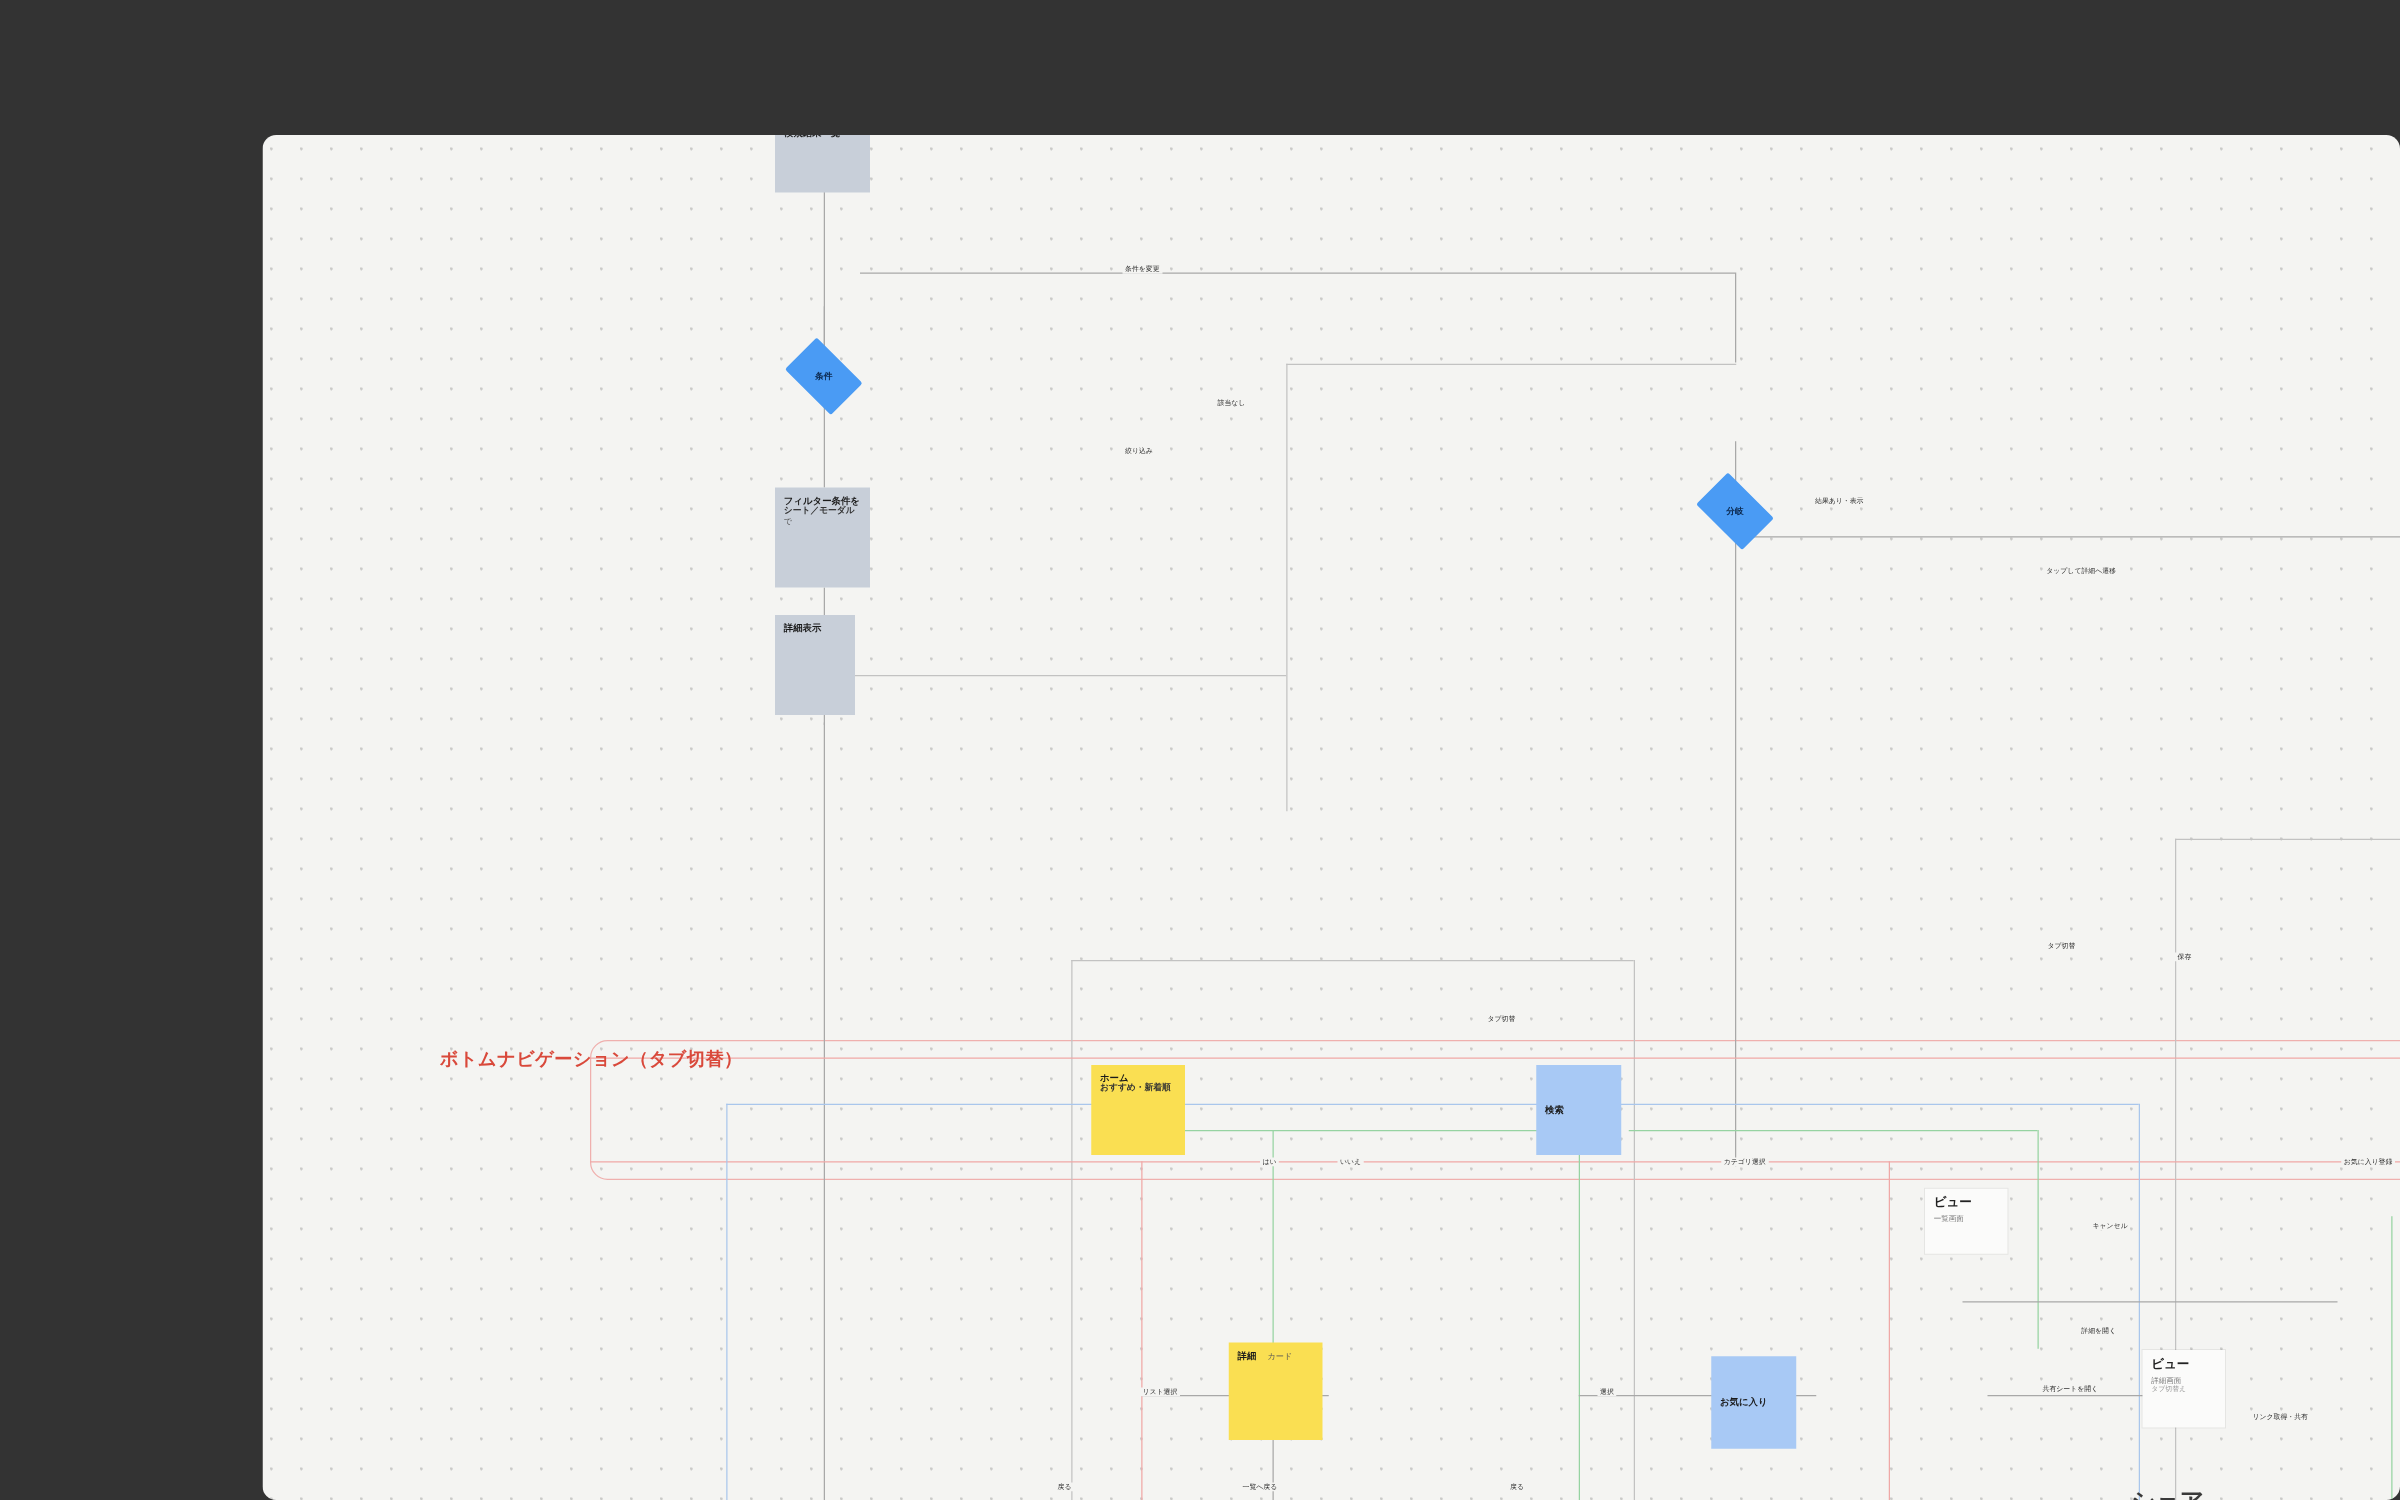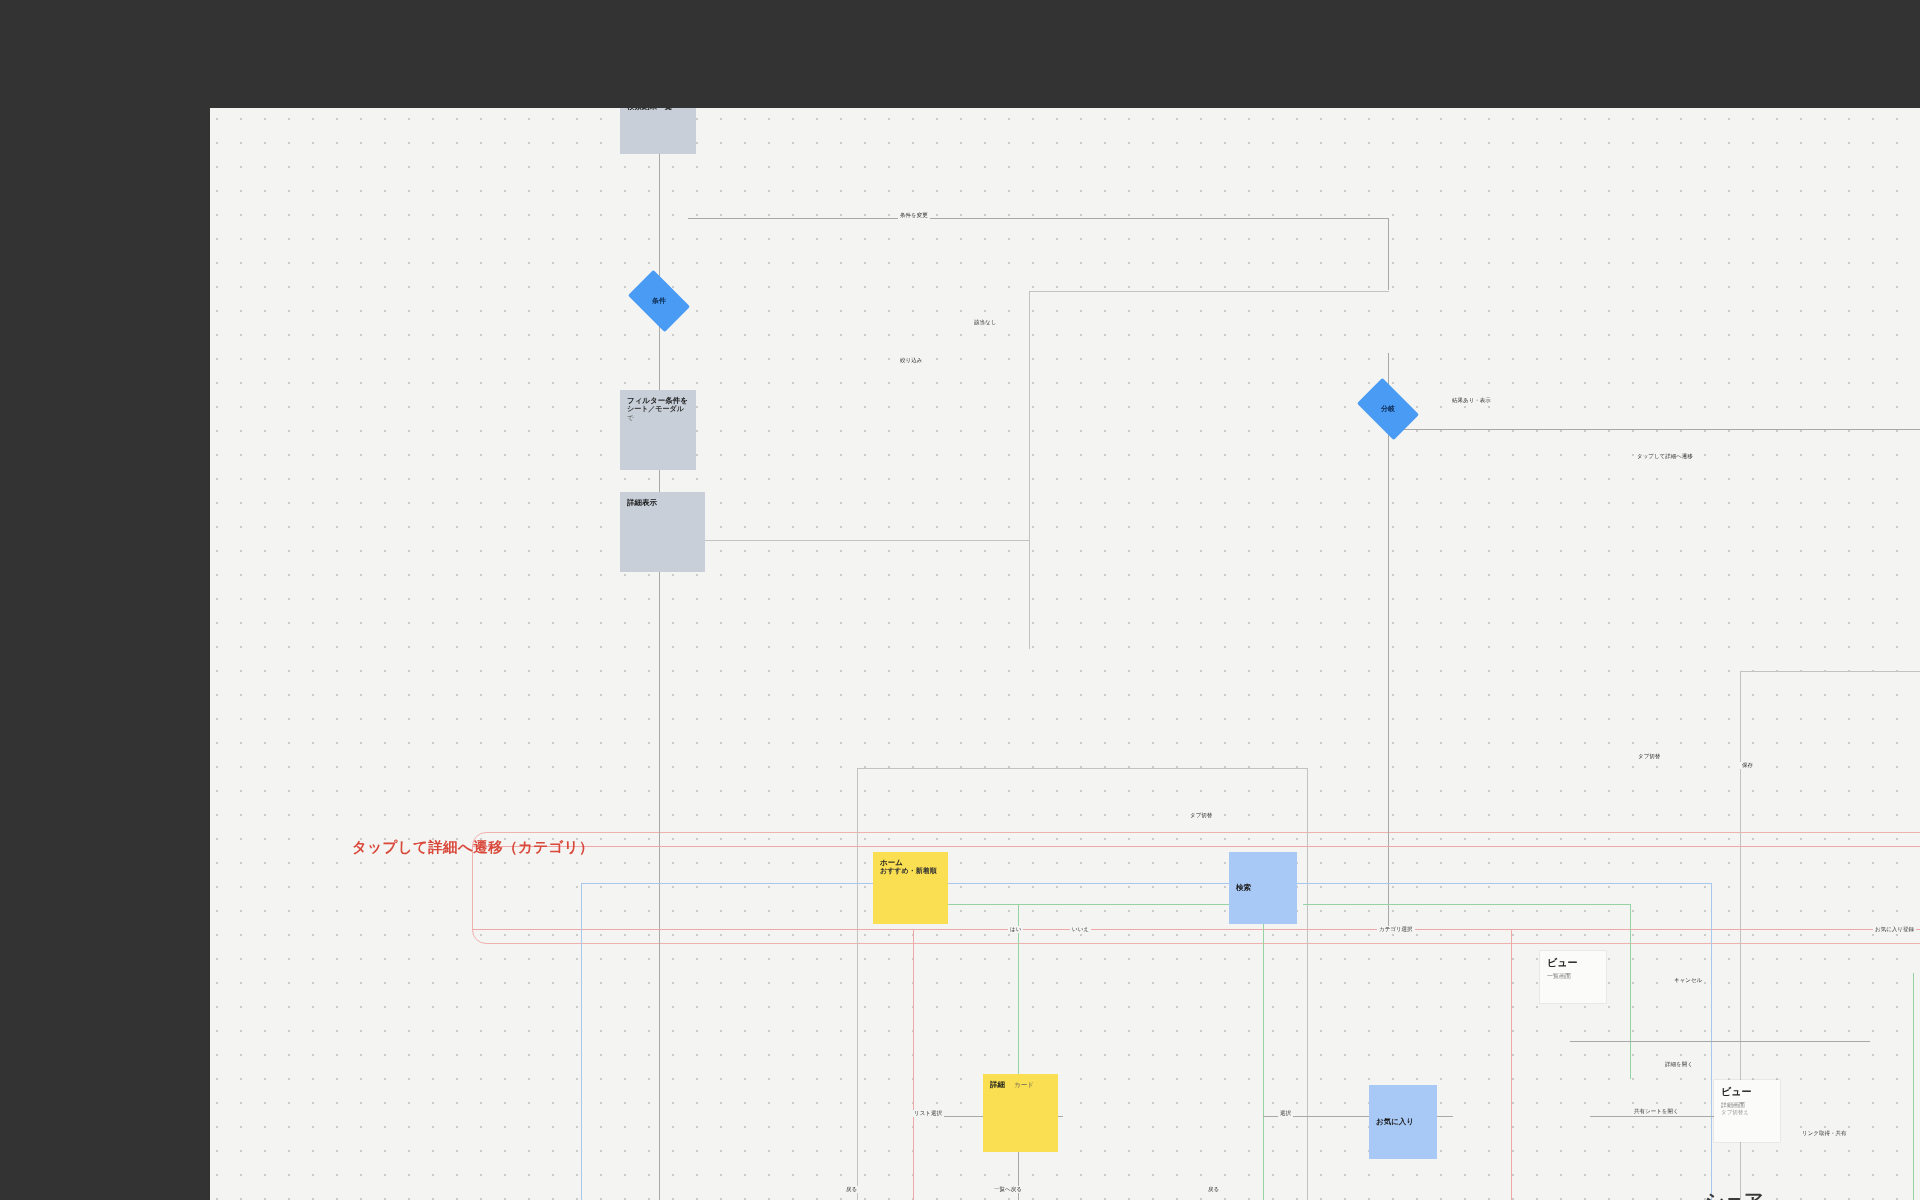--- a/index.html
+++ b/index.html
@@ -18,20 +18,21 @@
   #canvas{
     position:absolute;
     left:210px; top:108px;
     width:1710px; height:1092px;
     background-color:#f4f4f2;
     background-image:
       radial-gradient(circle at 1px 1px, rgba(0,0,0,.17) 1.1px, transparent 1.2px);
     background-size:24px 24px;
     background-position:6px 10px;
     overflow:hidden;
+    border-radius:11px;
   }
 
   
   .n, .edge, .elabel, .group, .slabel{position:absolute;box-sizing:border-box;}
 
   
   .n{
     display:flex;flex-direction:column;
     justify-content:flex-start;
     padding:6px 7px;
@@ -173,21 +174,21 @@
       <span class="dshape"></span>
       <span class="dtext">条件</span>
     </div>
 
     <div class="n gray" style="left:410px;top:282px;width:76px;height:80px;">
       <span class="t1">フィルター条件を</span>
       <span class="t2">シート／モーダル</span>
       <span class="t3">で</span>
     </div>
 
-    <div class="n gray" style="left:410px;top:384px;width:85px;height:80px;">
+    <div class="n gray" style="left:410px;top:384px;width:64px;height:80px;">
       <span class="t1">詳細表示</span>
     </div>
 
     <div class="diamond" style="left:1152px;top:283px;width:52px;height:36px;">
       <span class="dshape"></span>
       <span class="dtext">分岐</span>
     </div>
 
     <div class="n yellow" style="left:663px;top:744px;width:75px;height:72px;">
       <span class="t1">ホーム</span>
@@ -243,15 +244,15 @@
     <span class="elabel" style="left:782px;top:1078px;">一覧へ戻る</span>
     <span class="elabel" style="left:1453px;top:953px;">詳細を開く</span>
     <span class="elabel" style="left:1422px;top:1000px;">共有シートを開く</span>
     <span class="elabel" style="left:1590px;top:1022px;">リンク取得・共有</span>
 
     <span class="elabel" style="left:1530px;top:654px;">保存</span>
     <span class="elabel" style="left:1462px;top:869px;">キャンセル</span>
 
   </div>
 
-  <div class="slabel" style="left:352px;top:838px;">タップして詳細へ遷移（カテゴリ）</div>
+  <div class="slabel" style="left:352px;top:838px;">ボトムナビゲーション（タブ切替）</div>
 
 </div>
 
 </body></html>

